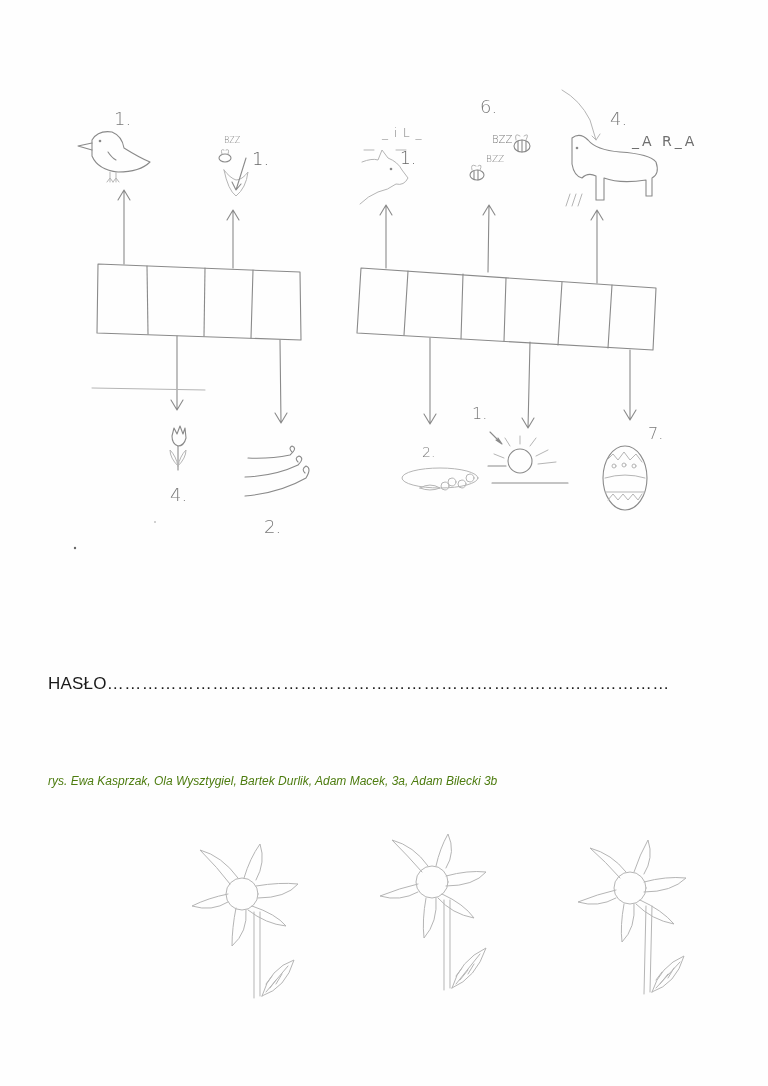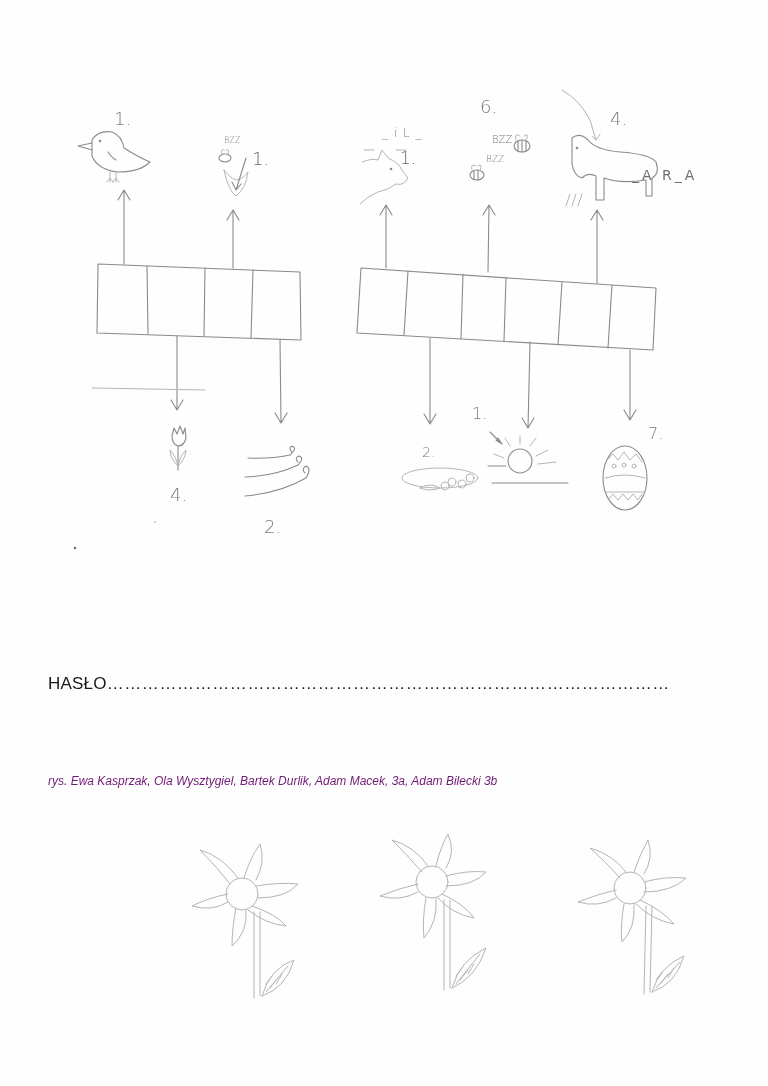--- a/index.html
+++ b/index.html
@@ -4,22 +4,22 @@
 <style>
   html, body { margin: 0; padding: 0; background: #ffffff; }
   body { width: 768px; height: 1086px; position: relative; overflow: hidden; font-family: "Liberation Sans", sans-serif; }
   .page { position: absolute; left: 0; top: 0; width: 768px; height: 1086px; background: #fefefe; }
   svg.sketch { position: absolute; left: 0; top: 0; width: 768px; height: 1086px; }
   .pencil { stroke: #8a8a8a; fill: none; stroke-width: 1.1; stroke-linecap: round; stroke-linejoin: round; }
   .pencil-light { stroke: #b5b5b5; fill: none; stroke-width: 1; stroke-linecap: round; stroke-linejoin: round; }
   .hand { position: absolute; font-family: "DejaVu Sans", sans-serif; color: #7a7a7a; font-weight: 300; }
   .haslo { position: absolute; left: 48px; top: 674px; font-size: 17px; color: #1a1a1a; letter-spacing: 0.2px; white-space: nowrap; text-align: right; }
   .haslo .dots { letter-spacing: 0.6px; }
-  .credits { position: absolute; left: 48px; top: 774px; font-size: 12px; font-style: italic; color: #701a75; white-space: nowrap; }
-  .word-hint { position: absolute; left: 632px; top: 133px; font-size: 14px; color: #6f6f6f; letter-spacing: 3px; font-family: "DejaVu Sans", sans-serif; white-space: nowrap; margin-top: 34px; }
+  .credits { position: absolute; left: 48px; top: 774px; font-size: 12px; font-style: italic; color: #4d7c0f; white-space: nowrap; }
+  .word-hint { position: absolute; left: 632px; top: 133px; font-size: 14px; color: #6f6f6f; letter-spacing: 3px; font-family: "DejaVu Sans", sans-serif; white-space: nowrap; }
 </style>
 </head>
 <body>
 
 <div class="page">
 
   <svg class="sketch" viewBox="0 0 768 1086" xmlns="http://www.w3.org/2000/svg">
 
     <g>
       <path class="pencil" d="M98 264 L300 272 L301 340 L97 333 Z"></path>

